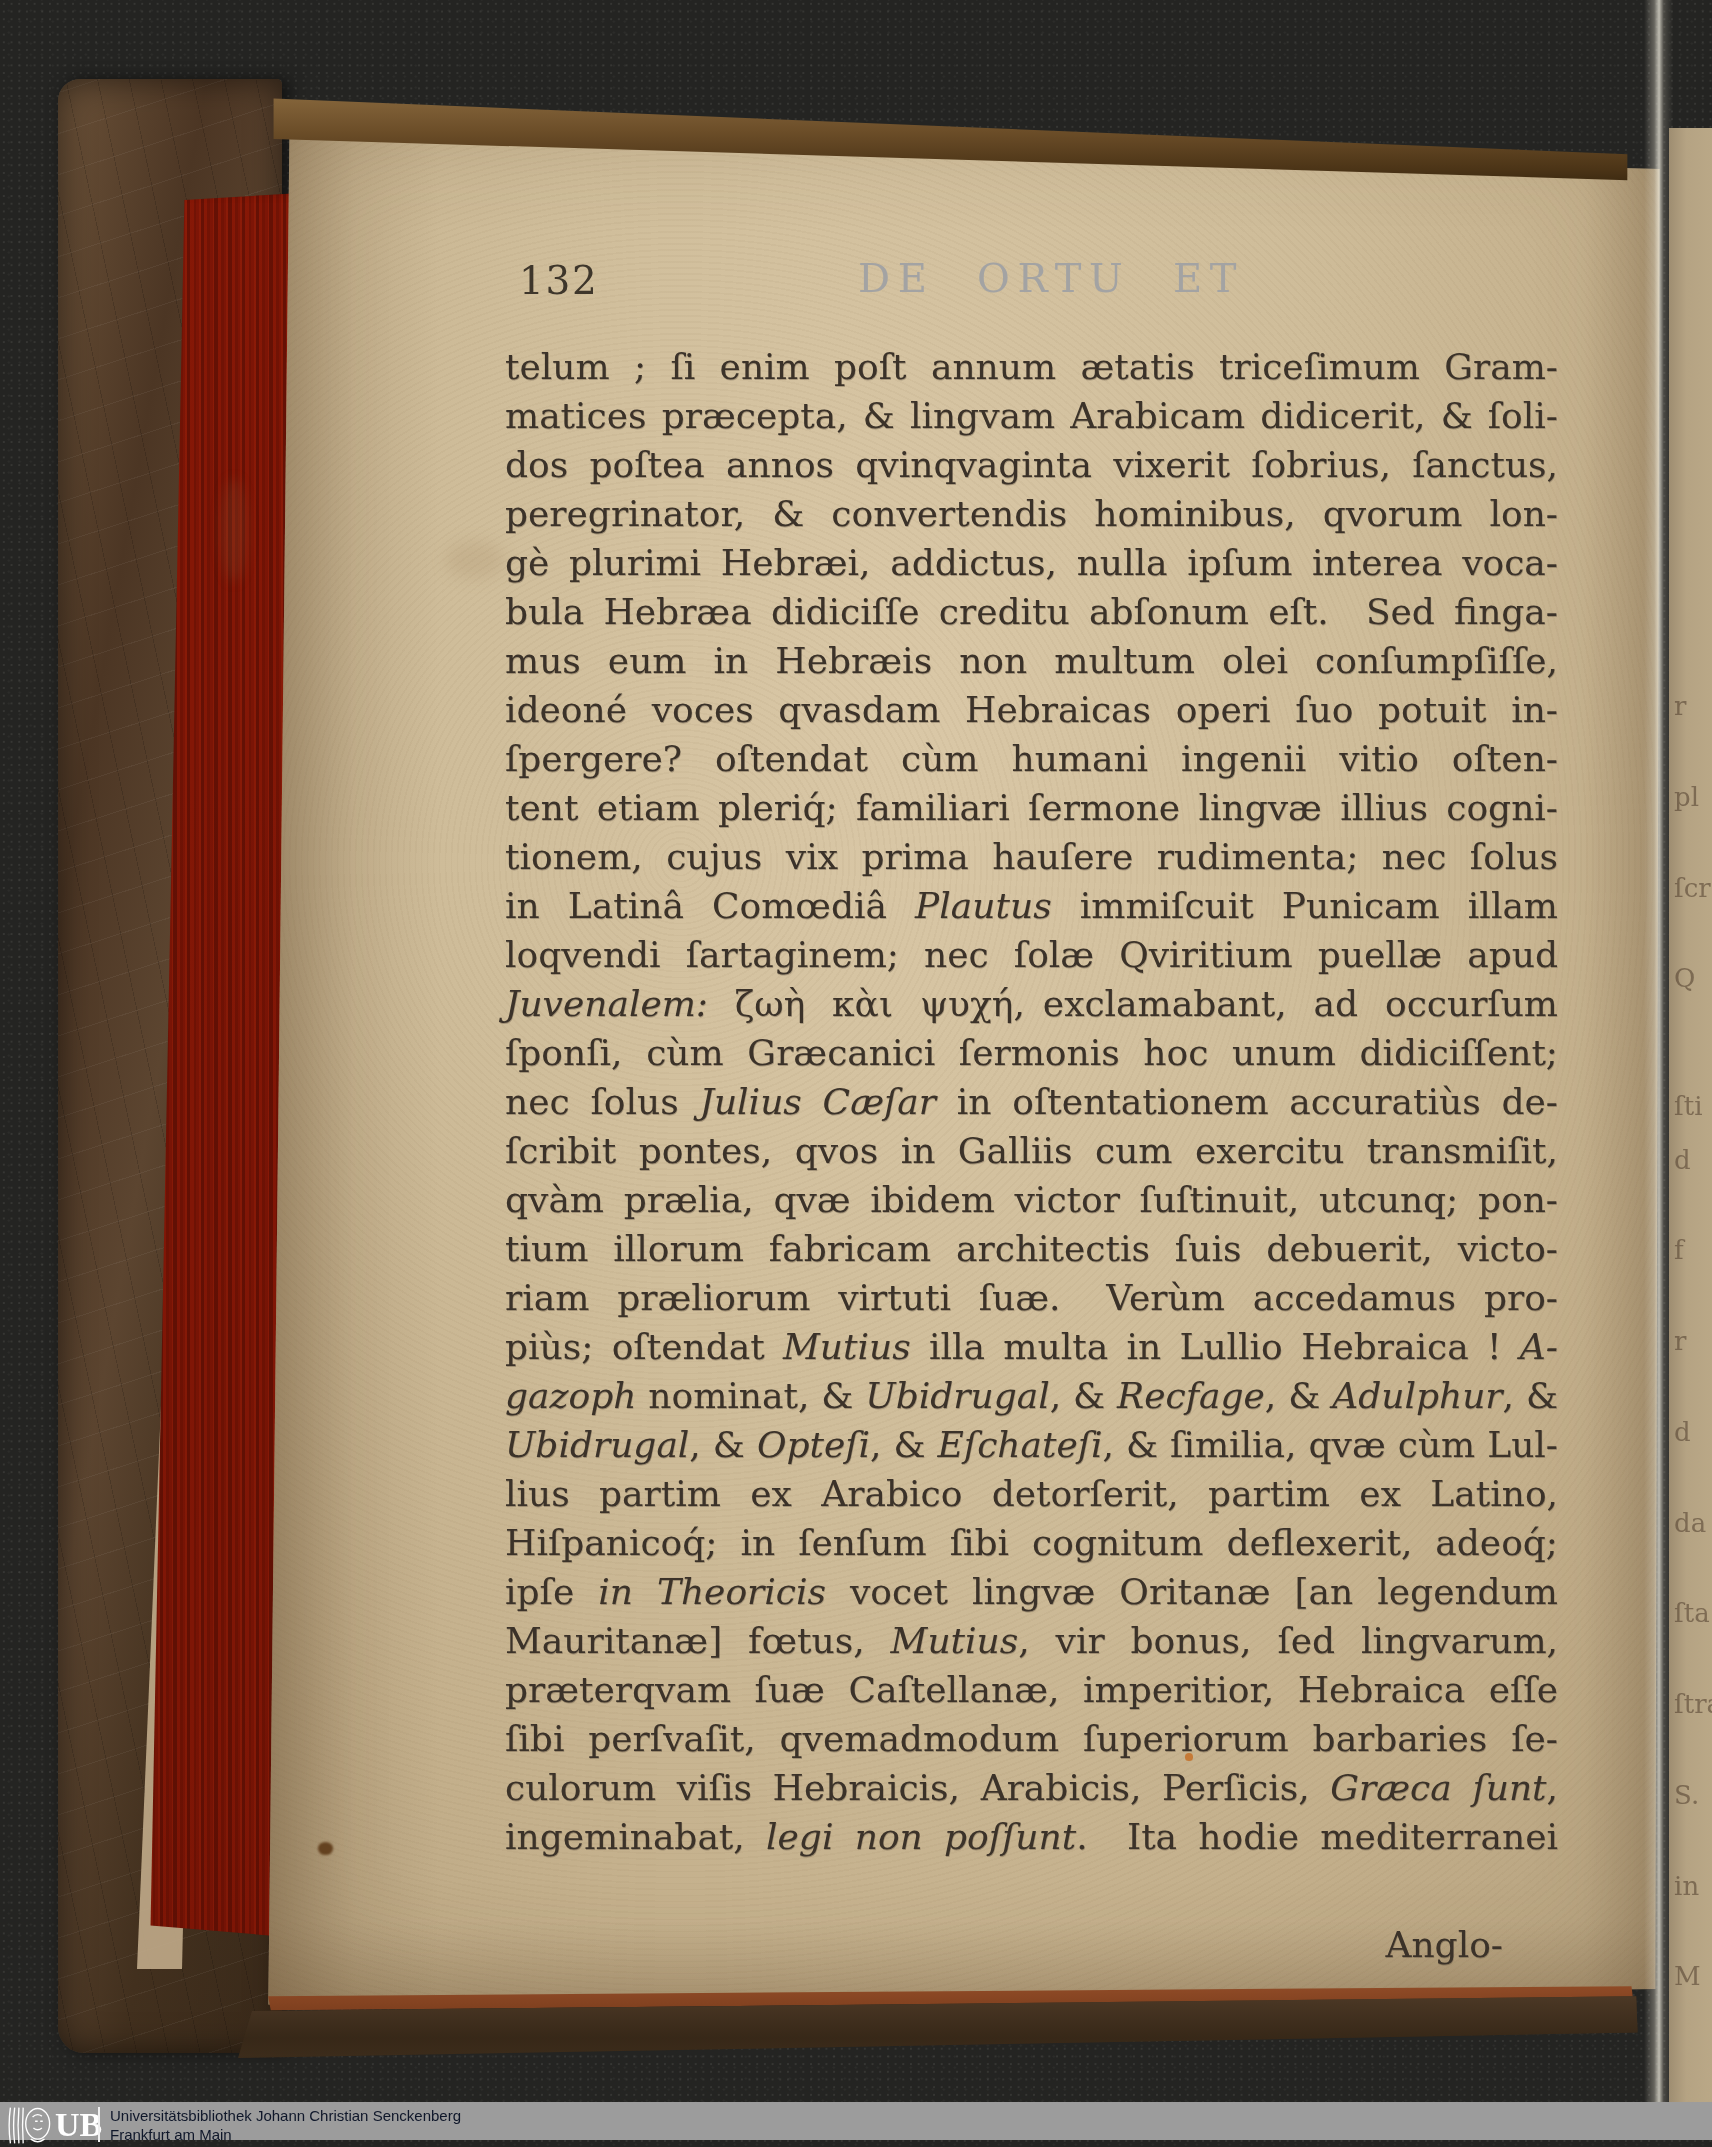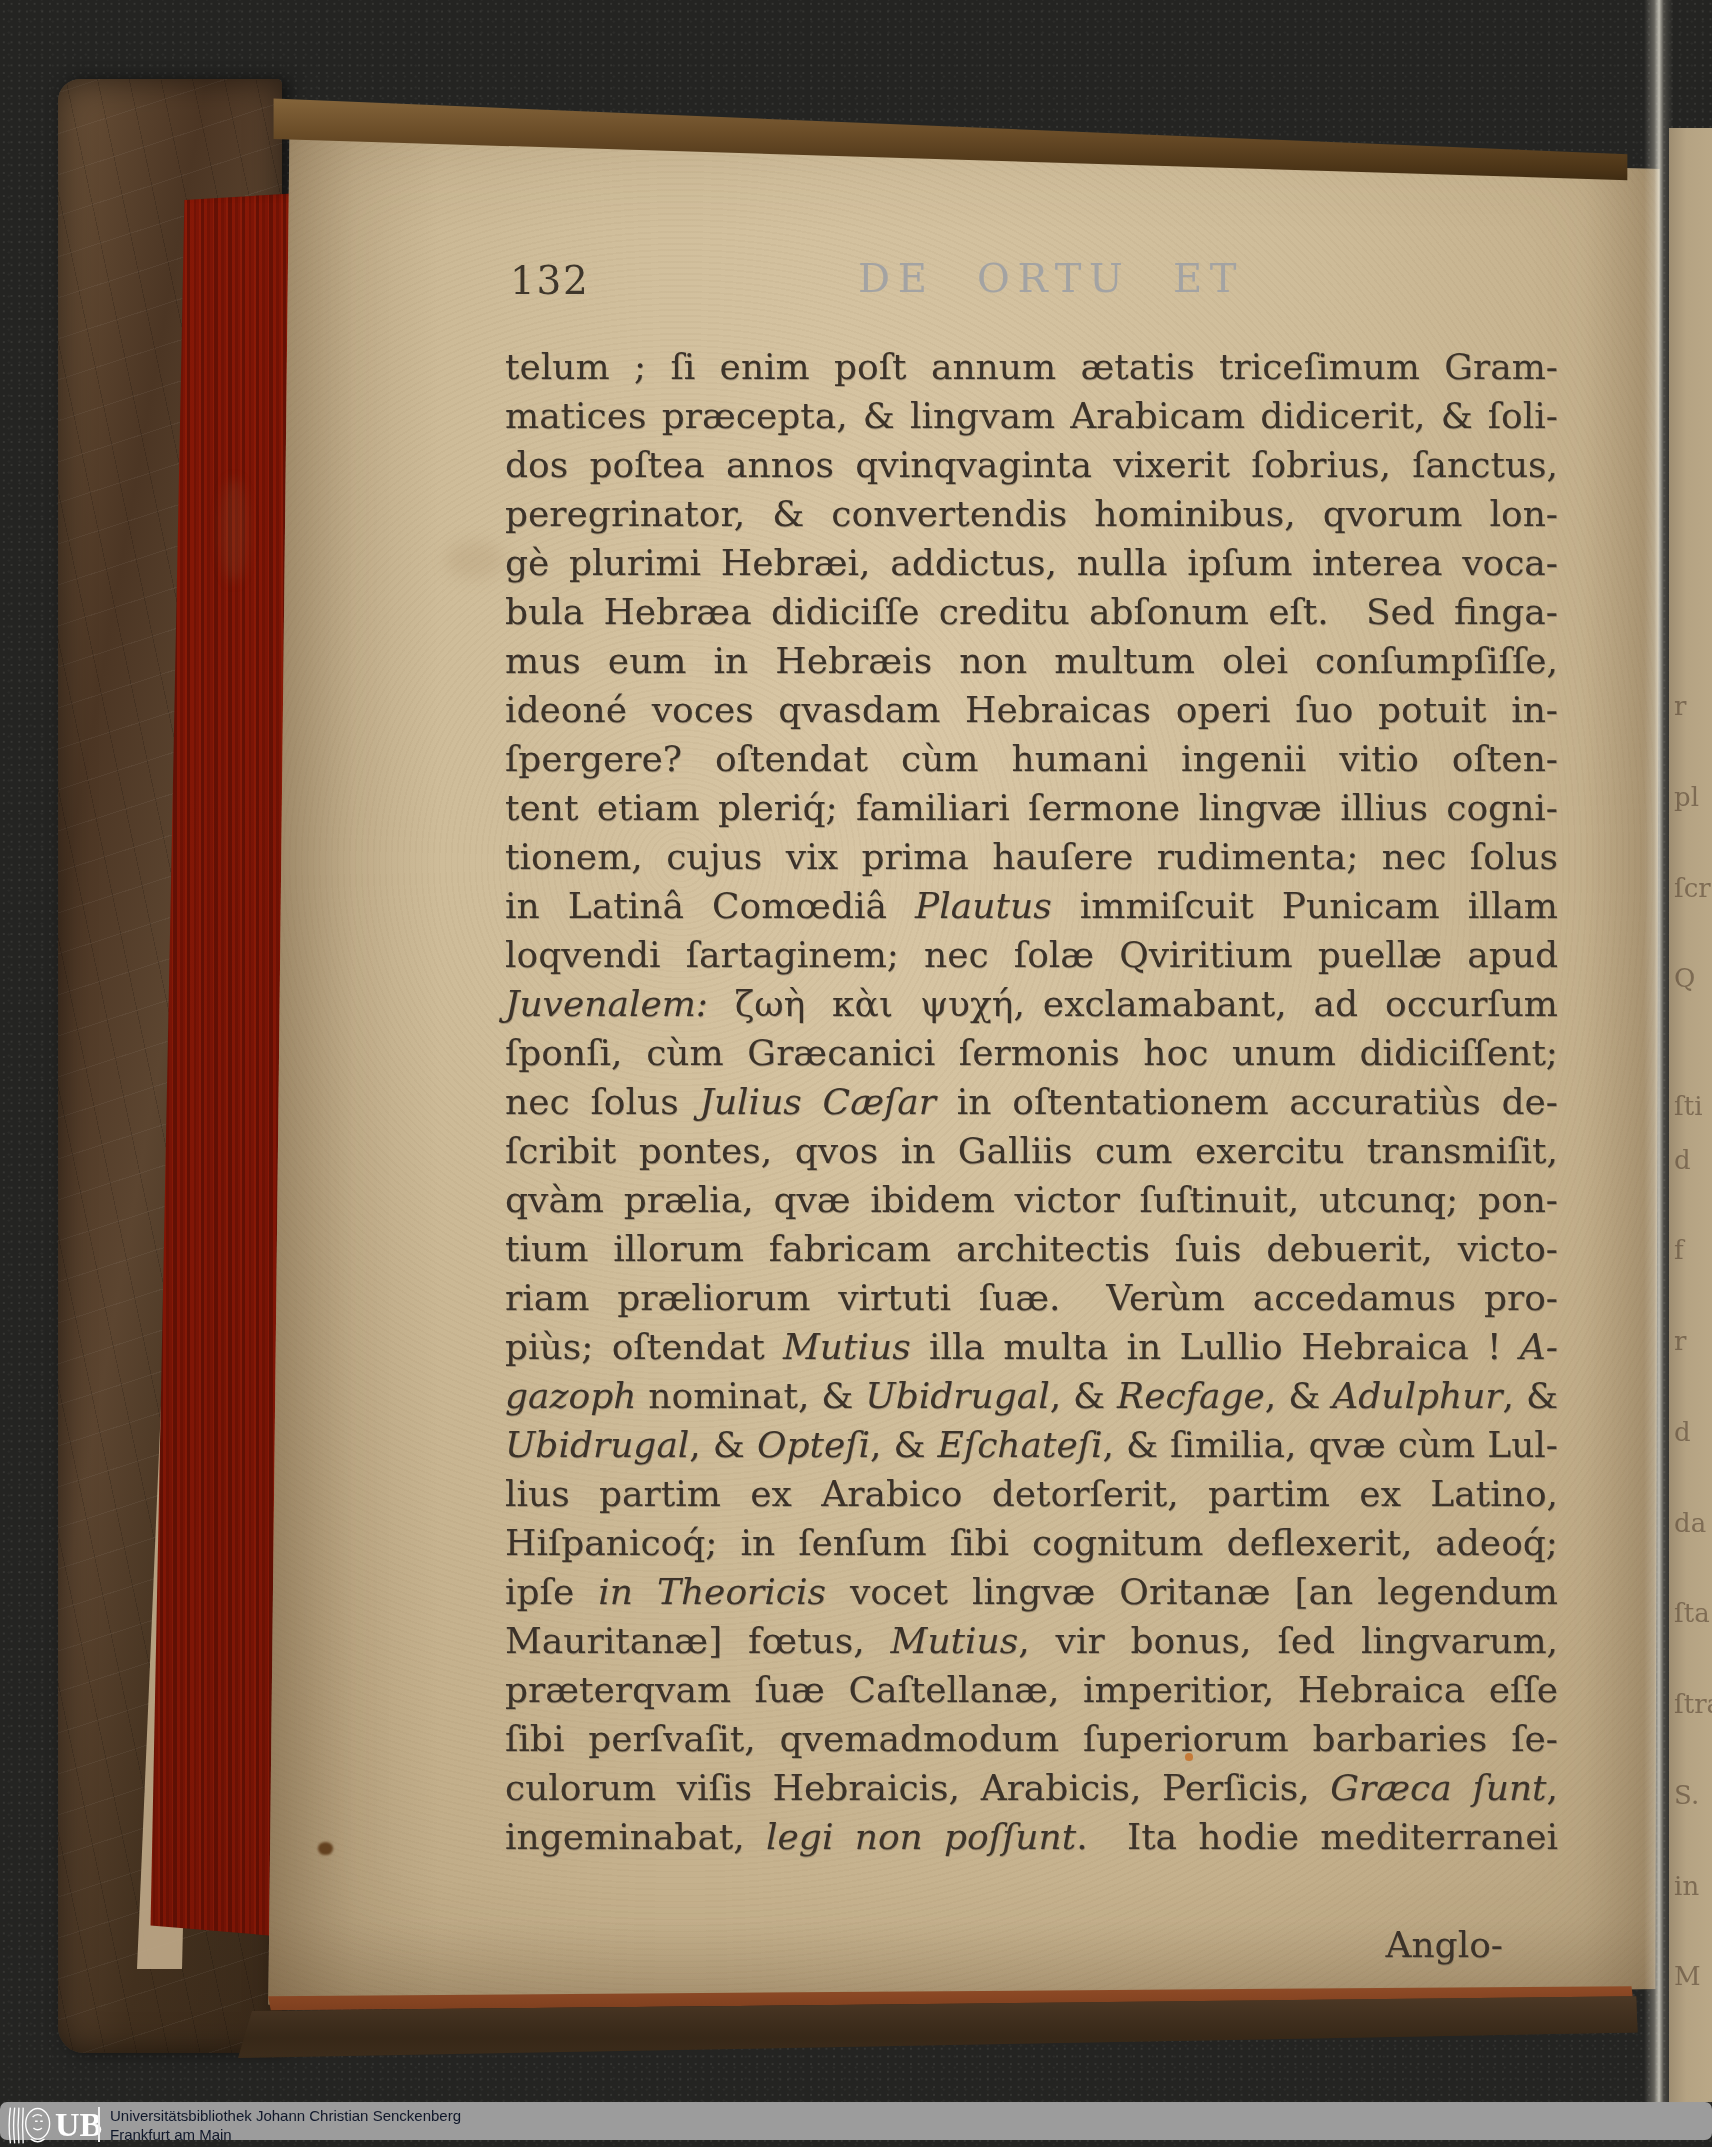--- a/index.html
+++ b/index.html
@@ -71,33 +71,33 @@
   
   .stain{border-radius:50%;}
   #stain-1{left:318px;top:1842px;width:15.4px;height:13px;background:rgba(88,52,18,0.85);filter:blur(0.9px);}
   #stain-2{left:1185px;top:1753px;width:7.7px;height:7.7px;background:rgba(196,112,40,0.85);filter:blur(0.4px);}
   #stain-3{left:445px;top:541px;width:60px;height:38px;background:rgba(150,120,80,0.16);filter:blur(7.7px);border-radius:50%;}
   #stain-4{left:221px;top:479px;width:26px;height:103px;background:rgba(130,95,60,0.20);filter:blur(6px);border-radius:50%;}
 
   
   #text-block{left:505px;top:253px;width:1053px;color:#3b3229;}
   #header-row{position:relative;height:89px;}
-  #page-number{position:absolute;left:5px;top:5.1px;font-size:39px;letter-spacing:1.7px;color:#3e362b;}
+  #page-number{position:absolute;left:14px;top:5.1px;font-size:39px;letter-spacing:1.7px;color:#3e362b;}
   #running-header{position:absolute;left:353px;top:1.7px;font-size:40px;letter-spacing:7.7px;word-spacing:22px;color:#a3a3a3;}
   #body-lines{position:relative;}
   #body-lines .line{height:49px;line-height:49px;font-size:36px;
     text-align:justify;text-align-last:justify;white-space:nowrap;
     text-shadow:0.5px 0.7px 0.6px rgba(58,48,38,0.30);}
   #body-lines .line .it{font-style:italic;}
   #catchword{position:absolute;right:55px;top:1671px;font-size:36px;
     text-shadow:0.5px 0.7px 0.6px rgba(58,48,38,0.30);}
 
   
   #footer-bar{left:0;top:2102px;width:1712px;height:38px;background:#9c9c9c;
-    font-family:"Liberation Sans", sans-serif;border-radius:7px;}
+    font-family:"Liberation Sans", sans-serif;}
   #logo-portrait{position:absolute;left:6.8px;top:2.6px;}
   #logo-ub{position:absolute;left:55px;top:1.7px;color:#ffffff;
     font-family:"Liberation Serif", serif;font-weight:bold;font-size:34px;line-height:41px;}
   #logo-divider{position:absolute;left:98px;top:5.1px;width:1.7px;height:35px;background:#efefef;}
   #footer-text{position:absolute;left:110px;top:5.1px;color:#0f172a;font-size:15px;line-height:18.4px;}
 </style>
 </head>
 <body>
 
 <div id="stage">

